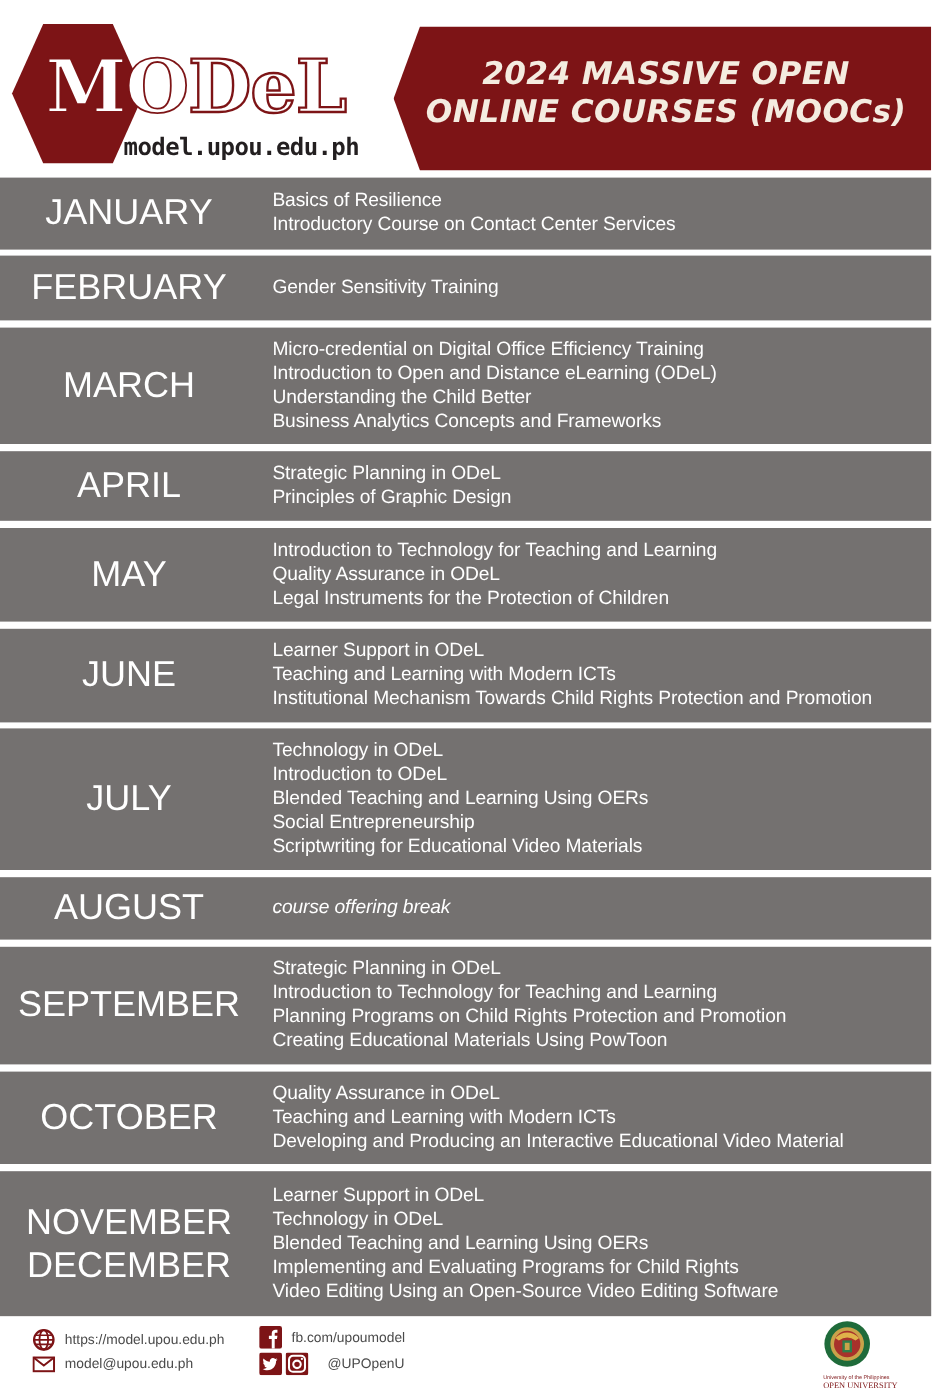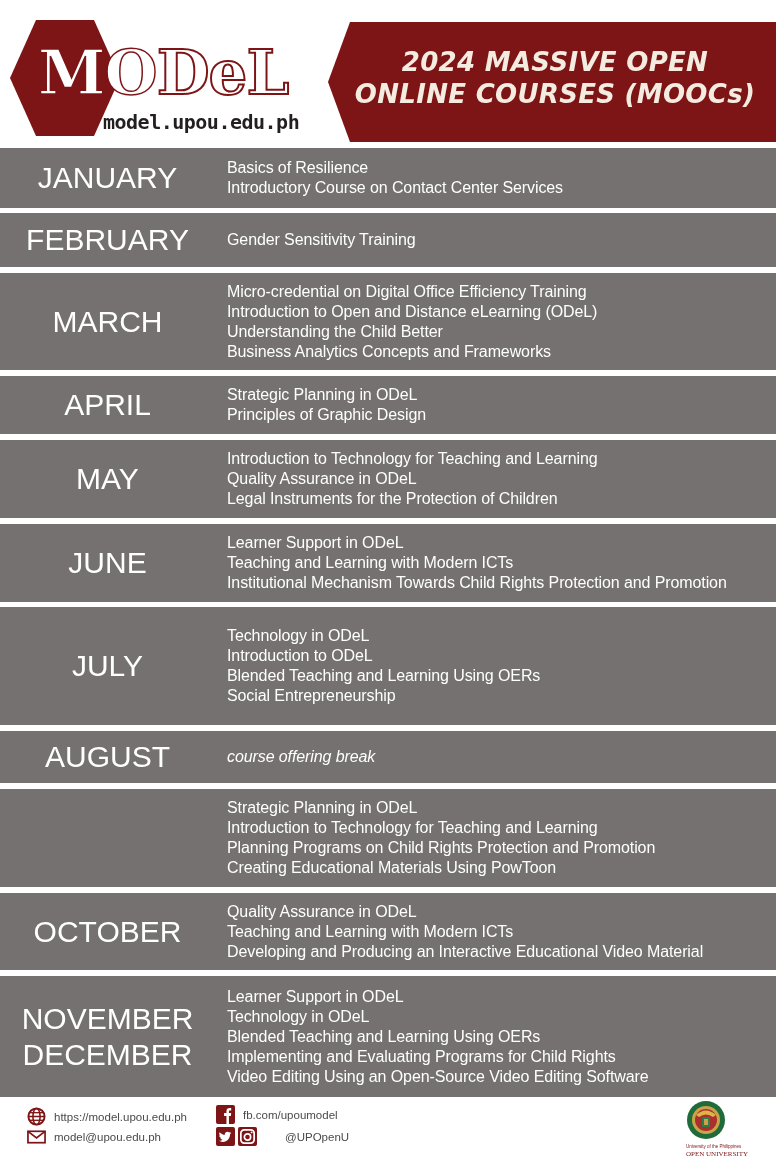--- a/index.html
+++ b/index.html
@@ -111,31 +111,33 @@
     </div>
   </div>
 
   <div class="row" style="top:459px;height:118px;">
     <div class="month">JULY</div>
     <div class="courses">
       <div class="course">Technology in ODeL</div>
       <div class="course">Introduction to ODeL</div>
       <div class="course">Blended Teaching and Learning Using OERs</div>
       <div class="course">Social Entrepreneurship</div>
+      <div class="course">Scriptwriting for Educational Video Materials</div>
     </div>
   </div>
 
   <div class="row" style="top:583px;height:52px;">
     <div class="month">AUGUST</div>
     <div class="courses">
       <div class="course italic">course offering break</div>
     </div>
   </div>
 
   <div class="row" style="top:641px;height:98px;">
+    <div class="month">SEPTEMBER</div>
     <div class="courses">
       <div class="course">Strategic Planning in ODeL</div>
       <div class="course">Introduction to Technology for Teaching and Learning</div>
       <div class="course">Planning Programs on Child Rights Protection and Promotion</div>
       <div class="course">Creating Educational Materials Using PowToon</div>
     </div>
   </div>
 
   <div class="row" style="top:745px;height:77px;">
     <div class="month">OCTOBER</div>
@@ -194,21 +196,21 @@
   <svg width="19" height="19" viewBox="0 0 20 20" style="margin-right:3px;">
     <rect x="0" y="0" width="20" height="20" rx="2" fill="#7d1416"></rect>
     <path d="M16 6.2c-.5.2-1 .4-1.5.4.6-.3 1-.9 1.2-1.5-.5.3-1.1.5-1.7.7-.5-.5-1.2-.9-2-.9-1.5 0-2.7 1.2-2.7 2.7 0 .2 0 .4.1.6-2.2-.1-4.2-1.2-5.6-2.8-.2.4-.4.9-.4 1.4 0 .9.5 1.8 1.2 2.2-.4 0-.9-.1-1.2-.3 0 1.3.9 2.4 2.2 2.7-.2.1-.5.1-.7.1-.2 0-.3 0-.5-.1.3 1.1 1.3 1.9 2.5 1.9-.9.7-2.1 1.2-3.4 1.2H3c1.2.8 2.6 1.2 4.1 1.2 5 0 7.7-4.1 7.7-7.7v-.4c.5-.4 1-.9 1.3-1.4z" fill="#ffffff"></path>
   </svg>
   <svg width="19" height="19" viewBox="0 0 20 20">
     <rect x="0" y="0" width="20" height="20" rx="2" fill="#7d1416"></rect>
     <rect x="3" y="3" width="14" height="14" rx="3.5" fill="none" stroke="#ffffff" stroke-width="1.8"></rect>
     <circle cx="10" cy="10.5" r="3.3" fill="none" stroke="#ffffff" stroke-width="1.8"></circle>
     <circle cx="14.3" cy="5.7" r="1" fill="#ffffff"></circle>
   </svg>
-  <span style="margin-left:20px;">@UPOpenU</span>
+  <span style="margin-left:8px;">@UPOpenU</span>
 </div>
 
 <div class="seal">
   <svg width="40" height="40" viewBox="0 0 40 40">
     <circle cx="20" cy="20" r="19" fill="#1f6b3a"></circle>
     <circle cx="20" cy="20" r="14" fill="#c9a34a"></circle>
     <circle cx="20" cy="20" r="11" fill="#a8322b"></circle>
     <path d="M10 15 Q20 6 30 15 L27 17 Q20 12 13 17 Z" fill="#e0b24a"></path>
     <rect x="16" y="17" width="8" height="10" fill="#2e7d4a"></rect>
     <rect x="18" y="19" width="4" height="6" fill="#c9a34a"></rect>

